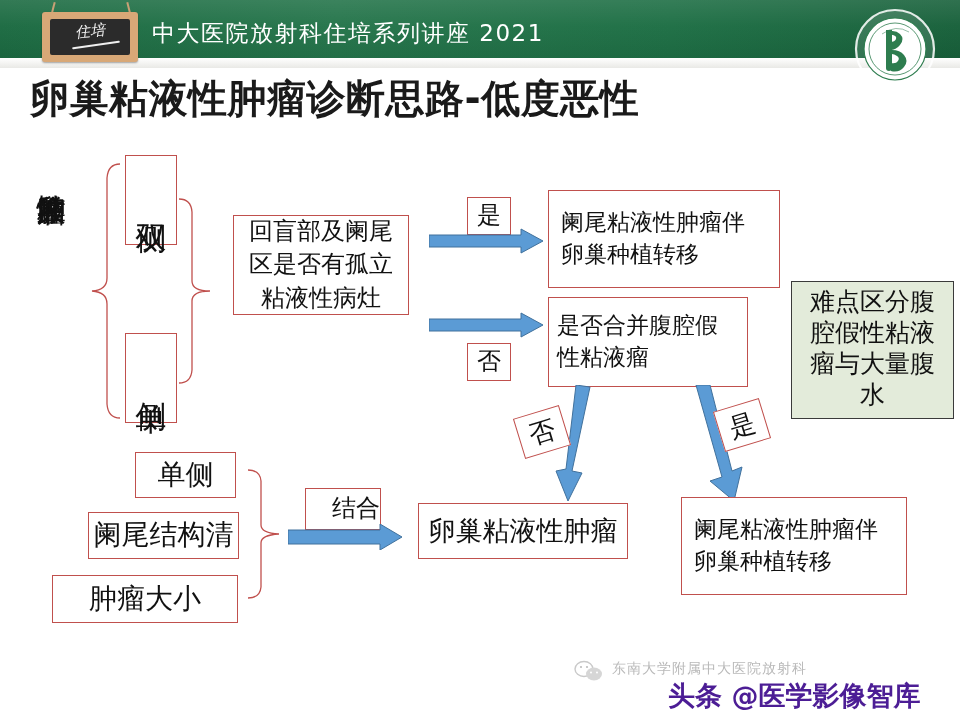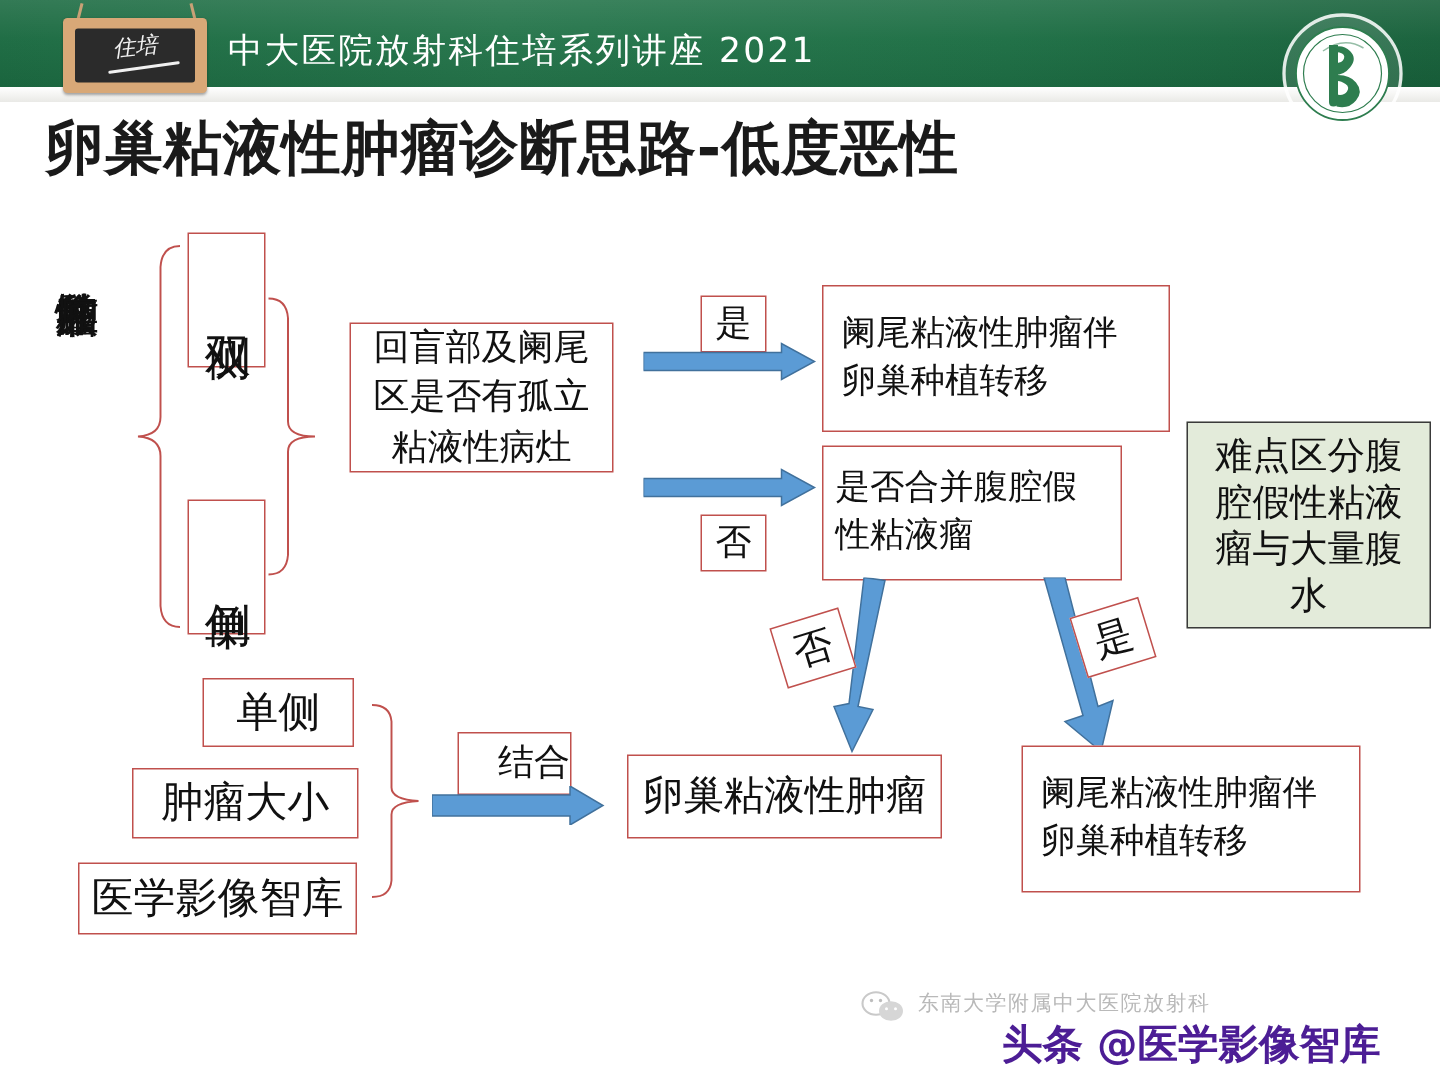--- a/index.html
+++ b/index.html
@@ -250,21 +250,21 @@
   </div>
 
   <svg class="arrow" style="left:429px; top:312px;" width="116" height="26">
     <polygon points="0,7 92,7 92,1 114,13 92,25 92,19 0,19" fill="#5b9bd5" stroke="#41719c" stroke-width="1"></polygon>
   </svg>
 
   <div class="rbox" style="left:548px; top:297px; width:200px; height:90px; font-size:23px; padding:4px 8px; text-align:left; justify-content:flex-start;">
     <span>是否合并腹腔假性粘液瘤</span>
   </div>
 
-  <div class="greenbox" style="left:791px; top:281px; width:163px; height:138px; font-size:25px; padding:4px 6px;">
+  <div class="greenbox" style="left:791px; top:281px; width:163px; height:138px; font-size:25px; padding:4px 6px;font-family:Liberation Mono, monospace;">
     <span>难点区分腹腔假性粘液瘤与大量腹水</span>
   </div>
 
   <svg class="arrow" style="left:548px; top:385px;" width="60" height="118">
     <polygon points="28,0 42,2 24,86 34,88 20,116 8,86 18,84" fill="#5b9bd5" stroke="#41719c" stroke-width="1"></polygon>
   </svg>
 
   <div class="rot-label" style="left:518px; top:411px; width:48px; height:42px; font-size:26px; transform: rotate(-17deg);">
     <span>否</span>
   </div>
@@ -275,25 +275,25 @@
 
   <div class="rot-label" style="left:718px; top:404px; width:48px; height:42px; font-size:26px; transform: rotate(-17deg);">
     <span>是</span>
   </div>
 
   <div class="rbox" style="left:135px; top:452px; width:101px; height:46px; font-size:28px;">
     <span>单侧</span>
   </div>
 
   <div class="rbox" style="left:88px; top:512px; width:151px; height:47px; font-size:28px;">
+    <span>阑尾结构清</span>
+  </div>
+
+  <div class="rbox" style="left:52px; top:575px; width:186px; height:48px; font-size:28px;">
     <span>肿瘤大小</span>
-  </div>
-
-  <div class="rbox" style="left:52px; top:575px; width:186px; height:48px; font-size:28px;">
-    <span>医学影像智库</span>
   </div>
 
   <svg class="brace" style="left:246px; top:466px;" width="36" height="136">
     <path d="M2 4 Q14 4 15 15 L15 59 Q15 67 33 68 Q15 69 15 77 L15 121 Q14 132 2 132" fill="none" stroke="#c0504d" stroke-width="1.3"></path>
   </svg>
 
   <div class="rbox" style="left:305px; top:488px; width:76px; height:42px; font-size:24px;justify-content:flex-end;">
     <span>结合</span>
   </div>
 

